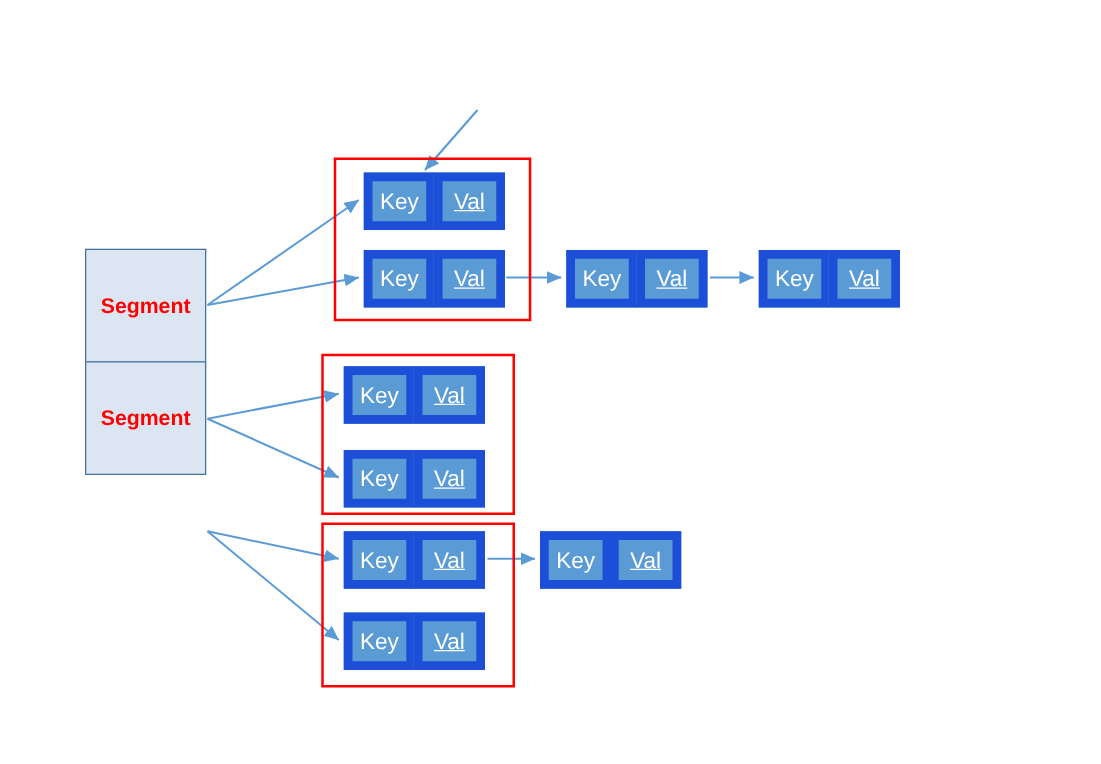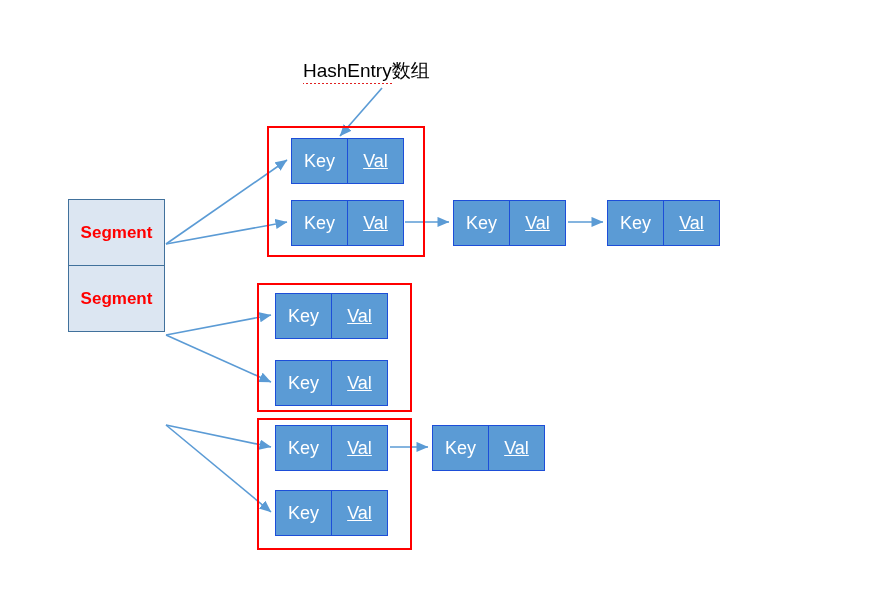--- a/index.html
+++ b/index.html
@@ -60,21 +60,21 @@
   
   .segment-col {
     position: absolute;
     left: 68px;
     top: 199px;
     width: 97px;
   }
   .segment-cell {
     box-sizing: border-box;
     width: 97px;
-    height: 67px;
+    height: 91px;
     background: #dce6f2;
     border: 1px solid #41719c;
     display: flex;
     align-items: center;
     justify-content: center;
     position: relative;
   }
   .segment-cell + .segment-cell {
     border-top: 1px solid #41719c;
     margin-top: -1px;
@@ -113,21 +113,21 @@
     position: absolute;
     display: flex;
     box-sizing: border-box;
     height: 46px;
   }
   .entry .cell {
     box-sizing: border-box;
     width: 57px;
     height: 46px;
     background: #5b9bd5;
-    border: 1px solid #1d4ed8;
+    border: 7px solid #1d4ed8;
     color: #ffffff;
     font-size: 18px;
     display: flex;
     align-items: center;
     justify-content: center;
     white-space: nowrap;
   }
   .entry .cell + .cell {
     margin-left: -1px;
     text-decoration: underline;
@@ -151,21 +151,20 @@
         <line x1="166" y1="335" x2="271" y2="315" marker-end="url(#ah)"></line>
         <line x1="166" y1="335" x2="271" y2="382" marker-end="url(#ah)"></line>
         <line x1="166" y1="425" x2="271" y2="447" marker-end="url(#ah)"></line>
         <line x1="166" y1="425" x2="271" y2="512" marker-end="url(#ah)"></line>
         <line x1="405" y1="222" x2="449" y2="222" marker-end="url(#ah)"></line>
         <line x1="568" y1="222" x2="603" y2="222" marker-end="url(#ah)"></line>
         <line x1="390" y1="447" x2="428" y2="447" marker-end="url(#ah)"></line>
       </g>
   </svg>
 
-  <div class="title"><span class="spell">HashEntry</span><span>数组</span></div>
 
   <div class="segment-col">
     <div class="segment-cell">
       <span class="segment-label">Segment</span>
     </div>
     <div class="segment-cell">
       <span class="segment-label">Segment</span>
     </div>
   </div>
 

